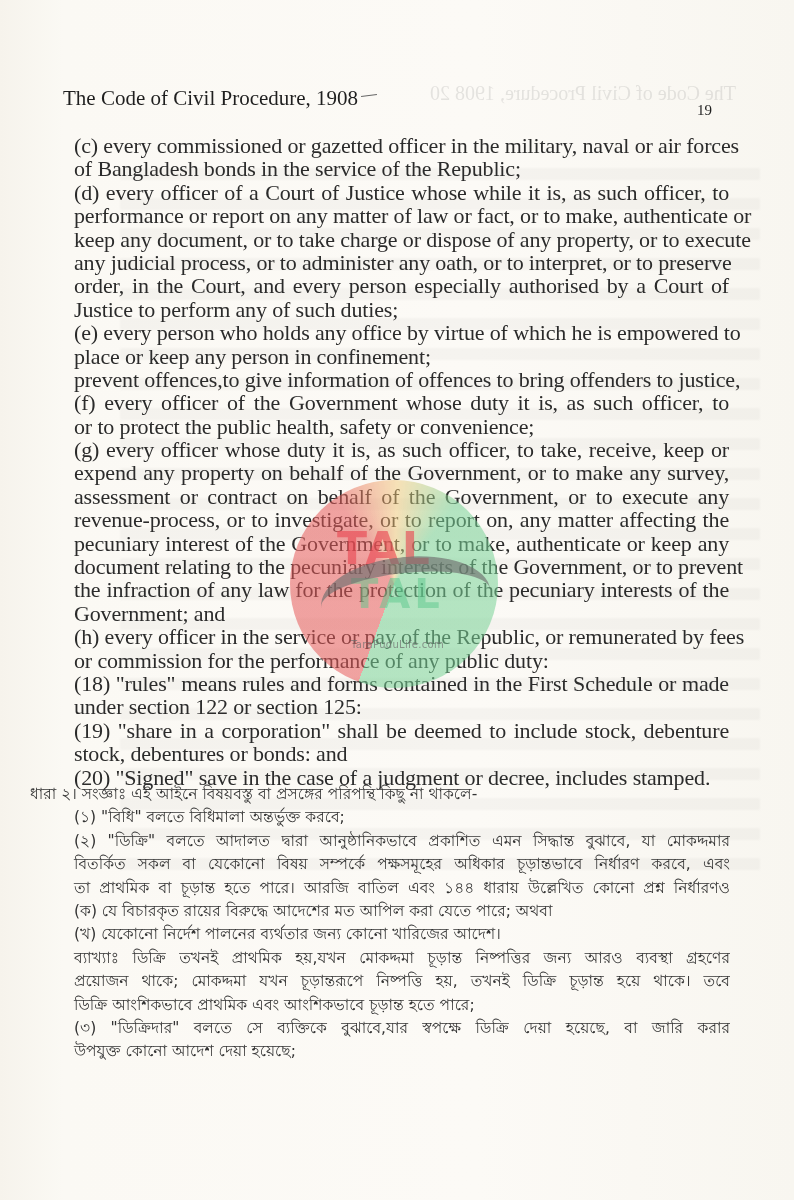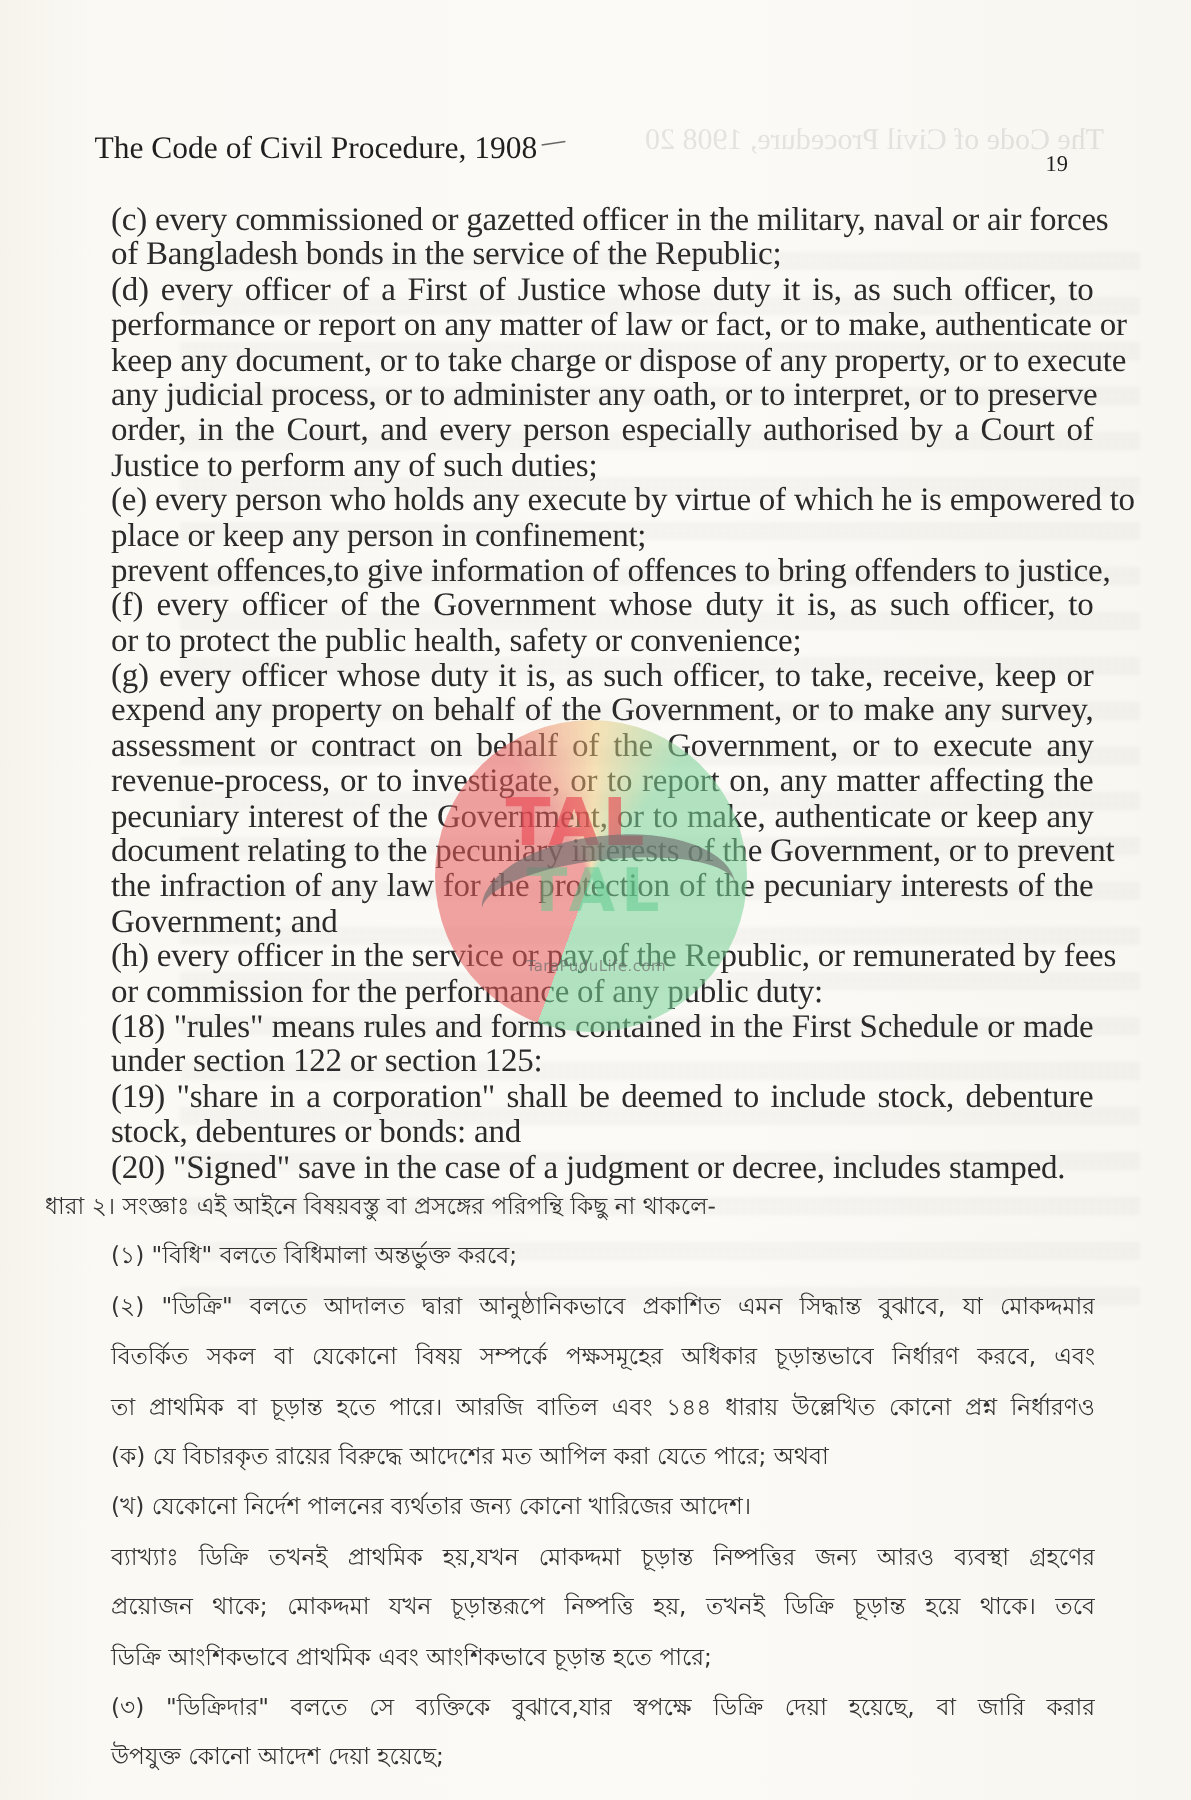--- a/index.html
+++ b/index.html
@@ -91,21 +91,20 @@
     .bn-line {
       font-size: 15.5px;
       line-height: 23.4px;
       height: 23.4px;
       white-space: nowrap;
       color: #333;
       text-align: justify;
       text-align-last: justify;
       padding-left: 44px;
       overflow: hidden;
-      margin-top: 10px;
     }
     .bn-line.first {
       padding-left: 0;
     }
     .bn-line.last {
       text-align-last: left;
     }
     
     .watermark {
       position: absolute;
@@ -163,27 +162,27 @@
 
   <div class="running-header">
     <span class="header-title">The Code of Civil Procedure, 1908</span>
     <span class="header-dash"></span>
     <span class="page-number">19</span>
   </div>
 
   <div class="body-text">
     <div class="en-line">(c) every commissioned or gazetted officer in the military, naval or air forces</div>
     <div class="en-line last">of Bangladesh bonds in the service of the Republic;</div>
-    <div class="en-line">(d) every officer of a First of Justice whose duty it is, as such officer, to</div>
+    <div class="en-line">(d) every officer of a Court of Justice whose while it is, as such officer, to</div>
     <div class="en-line">performance or report on any matter of law or fact, or to make, authenticate or</div>
     <div class="en-line">keep any document, or to take charge or dispose of any property, or to execute</div>
     <div class="en-line">any judicial process, or to administer any oath, or to interpret, or to preserve</div>
     <div class="en-line">order, in the Court, and every person especially authorised by a Court of</div>
     <div class="en-line last">Justice to perform any of such duties;</div>
-    <div class="en-line">(e) every person who holds any execute by virtue of which he is empowered to</div>
+    <div class="en-line">(e) every person who holds any office by virtue of which he is empowered to</div>
     <div class="en-line last">place or keep any person in confinement;</div>
     <div class="en-line">prevent offences,to give information of offences to bring offenders to justice,</div>
     <div class="en-line">(f) every officer of the Government whose duty it is, as such officer, to</div>
     <div class="en-line last">or to protect the public health, safety or convenience;</div>
     <div class="en-line">(g) every officer whose duty it is, as such officer, to take, receive, keep or</div>
     <div class="en-line">expend any property on behalf of the Government, or to make any survey,</div>
     <div class="en-line">assessment or contract on behalf of the Government, or to execute any</div>
     <div class="en-line">revenue-process, or to investigate, or to report on, any matter affecting the</div>
     <div class="en-line">pecuniary interest of the Government, or to make, authenticate or keep any</div>
     <div class="en-line">document relating to the pecuniary interests of the Government, or to prevent</div>

